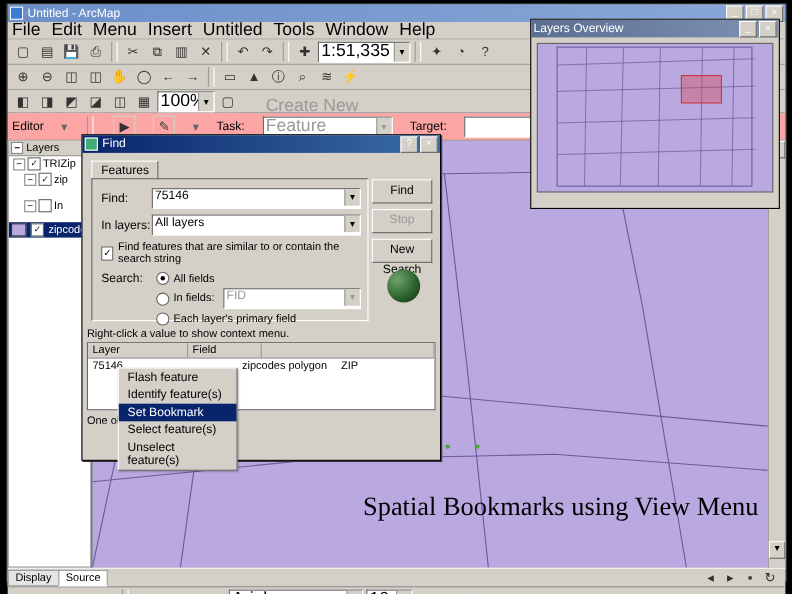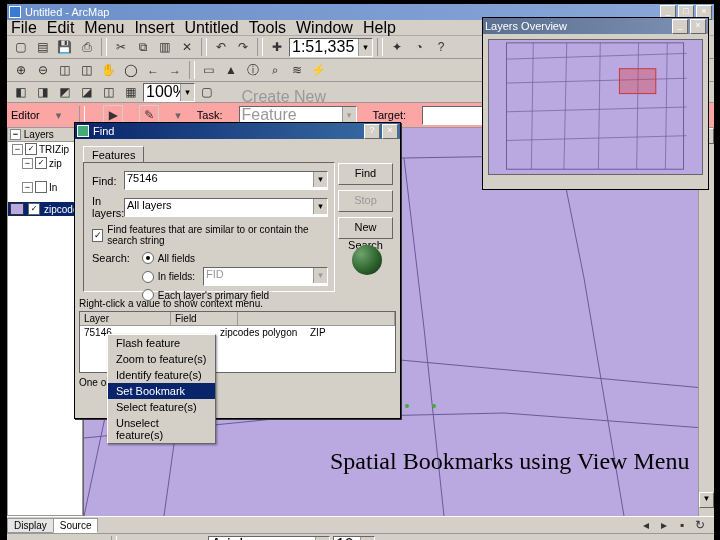--- a/index.html
+++ b/index.html
@@ -39,21 +39,21 @@
 .ovw .titlebar{background:linear-gradient(to right,#5b6f91,#7e92b5)}
 .ovw .body2{padding:5px;height:146px;box-sizing:border-box}
 .ovw .mapthumb{width:100%;height:100%;background:#baa8e0;border:1px solid #666;box-sizing:border-box;position:relative}
 
 .dlg{position:absolute;left:74px;top:122px;width:325px;height:295px;background:#d4d0c8;border:1px solid #000;box-shadow:1px 1px 0 #333;z-index:5}
 .dlg .titlebar{background:linear-gradient(to right,#08246b,#3b6ea5)}
 .dlg .tabstrip{margin:6px 0 0 8px;display:flex}
 .dlg .dlgtab{padding:2px 8px;font-size:11px;background:#d4d0c8;border:1px solid #fff;border-right-color:#666;border-bottom:none;position:relative;top:1px}
 .dlg .panel{margin:0 4px 0 8px;border:1px solid #fff;border-left-color:#666;border-top-color:#666;padding:8px 6px 8px 8px;height:130px;box-sizing:border-box;position:relative;width:252px}
 .dlg .row{display:flex;align-items:center;margin-bottom:5px;font-size:11px}
-.dlg .row label{width:32px}
+.dlg .row label{width:46px}
 .dlg .txtinput{flex:1;height:17px;background:#fff;border:1px solid #666;border-right-color:#fff;border-bottom-color:#fff;padding:0 2px;font-size:11px;position:relative}
 .dlg .txtinput:after{content:"▾";position:absolute;right:0;top:0;width:13px;height:15px;background:#d4d0c8;border-left:1px solid #999;text-align:center;font-size:9px;line-height:15px}
 .dlg .chk{display:flex;align-items:center;gap:4px;margin:4px 0 6px 0;font-size:10px}
 .dlg .chk .cb{width:11px;height:11px;background:#fff;border:1px solid #666;font-size:9px;text-align:center;line-height:10px}
 .dlg .radios{font-size:10px;margin-left:4px}
 .dlg .radios .r{display:flex;align-items:center;gap:4px;margin-bottom:3px}
 .dlg .radios .rdot{width:10px;height:10px;border:1px solid #666;border-radius:50%;background:#fff;display:flex;align-items:center;justify-content:center}
 .dlg .radios .rdot.filled:after{content:"";width:4px;height:4px;background:#000;border-radius:50%}
 .dlg .btncol{position:absolute;right:7px;top:18px;width:55px;display:flex;flex-direction:column;gap:5px}
 .dlg .dbtn{height:20px;background:#d4d0c8;border:1px solid #fff;border-right-color:#666;border-bottom-color:#666;font-size:11px;text-align:center;line-height:18px}
@@ -364,18 +364,17 @@
         <div style="width:82px">zipcodes polygon</div>
         <div style="width:58px">ZIP</div>
       </div>
     </div>
     <div class="one">One obj</div>
   </div>
 </div>
 
 <div class="ctx">
   <div class="mi">Flash feature</div>
-  <div class="mi">Zoom to feature(s)</div>
   <div class="mi">Identify feature(s)</div>
   <div class="mi hl">Set Bookmark</div>
   <div class="mi">Select feature(s)</div>
   <div class="mi">Unselect feature(s)</div>
 </div>
 
 </body></html>

